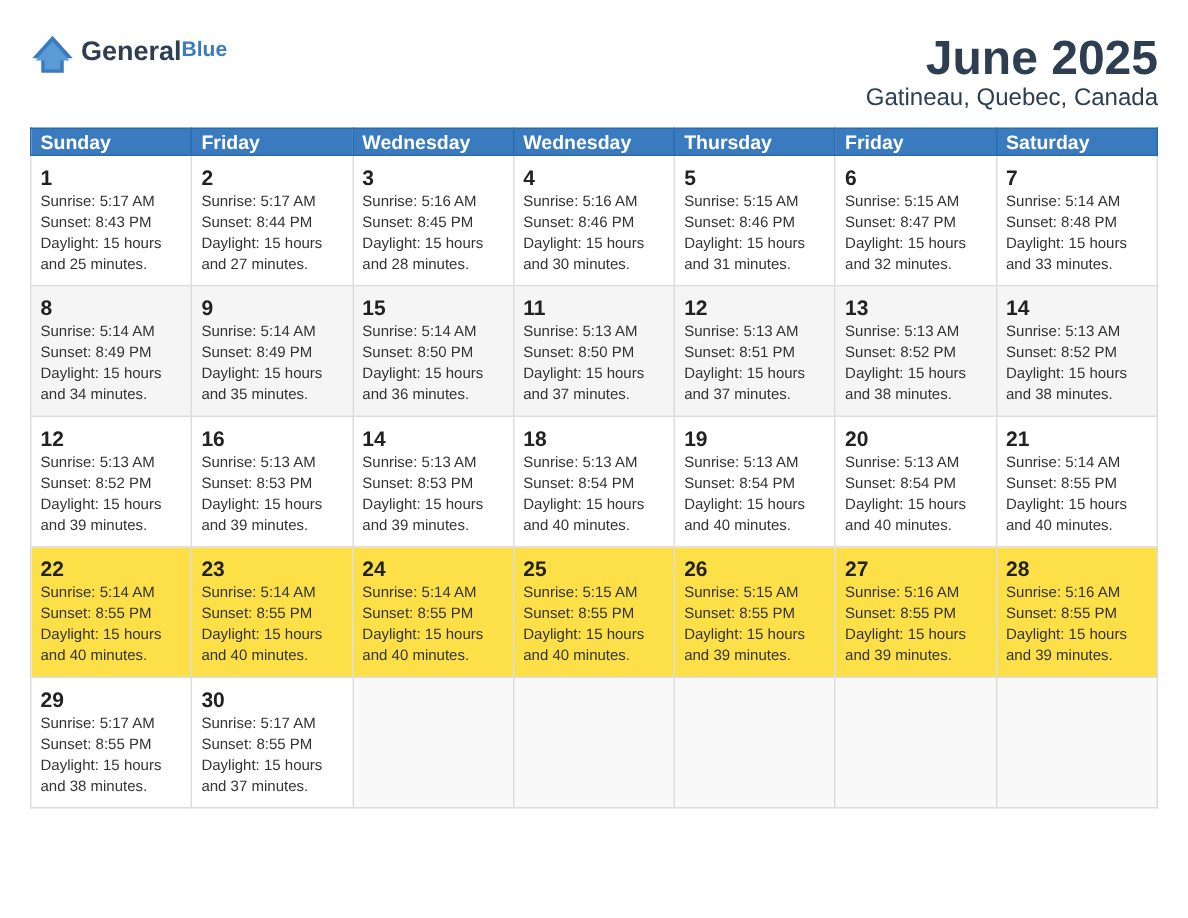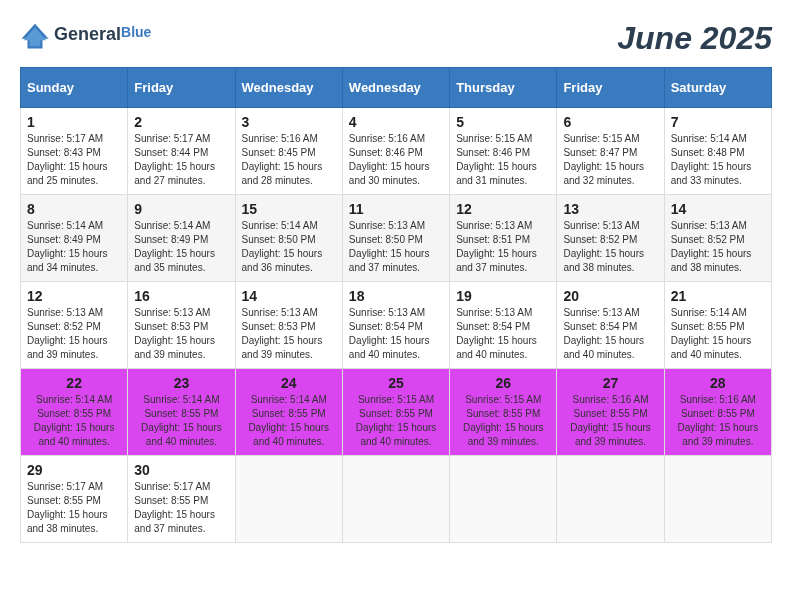--- a/index.html
+++ b/index.html
@@ -40,37 +40,36 @@
       height: 30px;
       margin-right: 4px;
     }
     .title-area {
       text-align: right;
     }
     .month-title {
       font-size: 32px;
       font-weight: bold;
       color: #2c3e50;
-      font-style: italic;
     }
     .location {
       font-size: 16px;
       color: #2c3e50;
     }
     table {
       width: 100%;
       border-collapse: collapse;
       table-layout: fixed;
     }
     thead tr {
       background-color: #3a7abf;
       color: white;
     }
     thead th {
-      padding: 12px 6px;
+      padding: 1px 6px;
       font-size: 13px;
       font-weight: bold;
       text-align: left;
       border: 1px solid #2a6aaf;
     }
     tbody tr {
       background: #fff;
     }
     tbody tr:nth-child(even) {
       background: #f5f5f5;
@@ -109,20 +108,21 @@
       <polygon points="20,5 38,25 30,25 30,38 10,38 10,25 2,25" fill="#3a7abf"></polygon>
       <polygon points="20,10 35,27 27,27 27,35 13,35 13,27 5,27" fill="#5a9ad5"></polygon>
     </svg>
     <div class="logo-text">
       <span class="logo-general">General</span>
       <span class="logo-blue">Blue</span>
     </div>
   </div>
   <div class="title-area">
     <div class="month-title">June 2025</div>
+    <div class="location">Gatineau, Quebec, Canada</div>
   </div>
 </div>
 
 <table>
   <thead>
     <tr>
       <th>Sunday</th>
       <th>Friday</th>
       <th>Wednesday</th>
       <th>Wednesday</th>
@@ -215,21 +215,21 @@
         </td>
         <td>
           <span class="day-num">20</span>
           <div class="cell-text">Sunrise: 5:13 AM<br>Sunset: 8:54 PM<br>Daylight: 15 hours and 40 minutes.</div>
         </td>
         <td>
           <span class="day-num">21</span>
           <div class="cell-text">Sunrise: 5:14 AM<br>Sunset: 8:55 PM<br>Daylight: 15 hours and 40 minutes.</div>
         </td>
       </tr>
-      <tr style="background: #d946ef; text-align: center;">
+      <tr style="background: #fde047;">
         <td>
           <span class="day-num">22</span>
           <div class="cell-text">Sunrise: 5:14 AM<br>Sunset: 8:55 PM<br>Daylight: 15 hours and 40 minutes.</div>
         </td>
         <td>
           <span class="day-num">23</span>
           <div class="cell-text">Sunrise: 5:14 AM<br>Sunset: 8:55 PM<br>Daylight: 15 hours and 40 minutes.</div>
         </td>
         <td>
           <span class="day-num">24</span>

